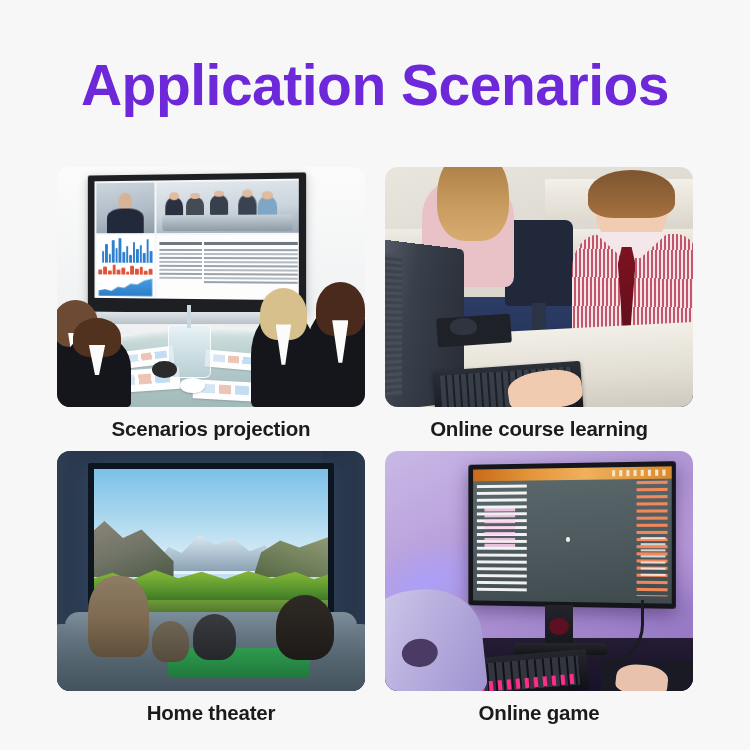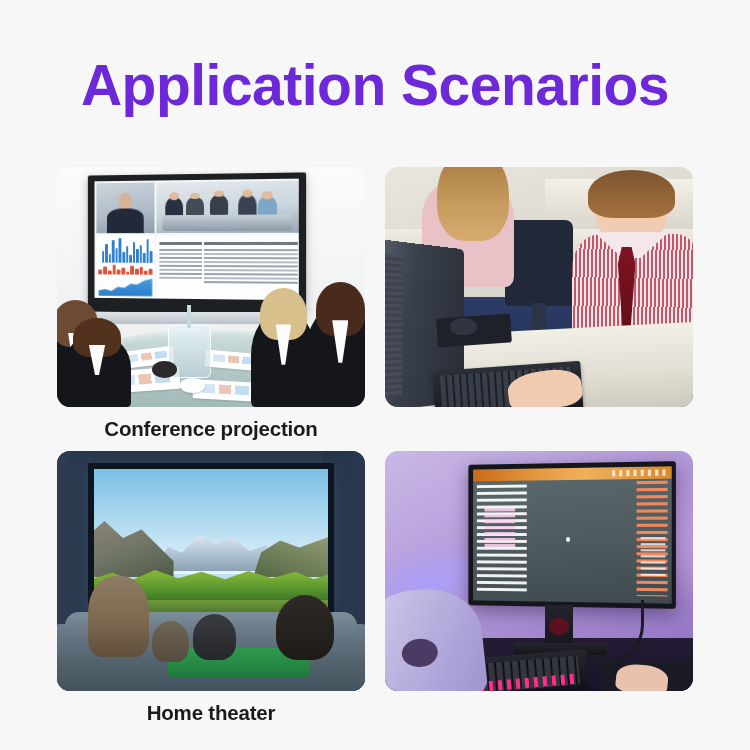--- a/index.html
+++ b/index.html
@@ -598,21 +598,21 @@
           <div class="person R1">
             <span class="hair"></span>
               <span class="shirt"></span>
           </div>
           <div class="person R2">
             <span class="hair"></span>
               <span class="shirt"></span>
           </div>
         </div>
       </div>
-      <div class="caption">Conference projection</div>
+      <div class="caption">Scenarios projection</div>
     </div>
 
     <div class="cell">
       <div class="card course">
         <div class="card-inner">
           <div class="floor"></div>
           <div class="bgdesk2"></div>
           <div class="bgdesk"></div>
           <div class="chair"></div>
 
@@ -630,20 +630,21 @@
           </div>
 
           <div class="desk"></div>
           <div class="monitor"></div>
           <div class="mousepad"></div>
           <div class="mouse"></div>
           <div class="keyboard"></div>
           <div class="hand"></div>
         </div>
       </div>
+      <div class="caption">Online course learning</div>
     </div>
 
     <div class="cell">
       <div class="card theater">
         <div class="card-inner">
           <div class="wallL"></div>
           <div class="wallR"></div>
 
           <div class="bezel">
             <div class="screen">
@@ -688,16 +689,17 @@
           <div class="base"></div>
           <div class="cable"></div>
 
           <div class="mousepad2"></div>
           <div class="kb"></div>
           <div class="rgb"></div>
           <div class="hoodie"></div>
           <div class="handR"></div>
         </div>
       </div>
+      <div class="caption">Online game</div>
     </div>
 
   </div>
 </div>
 
 </body></html>

